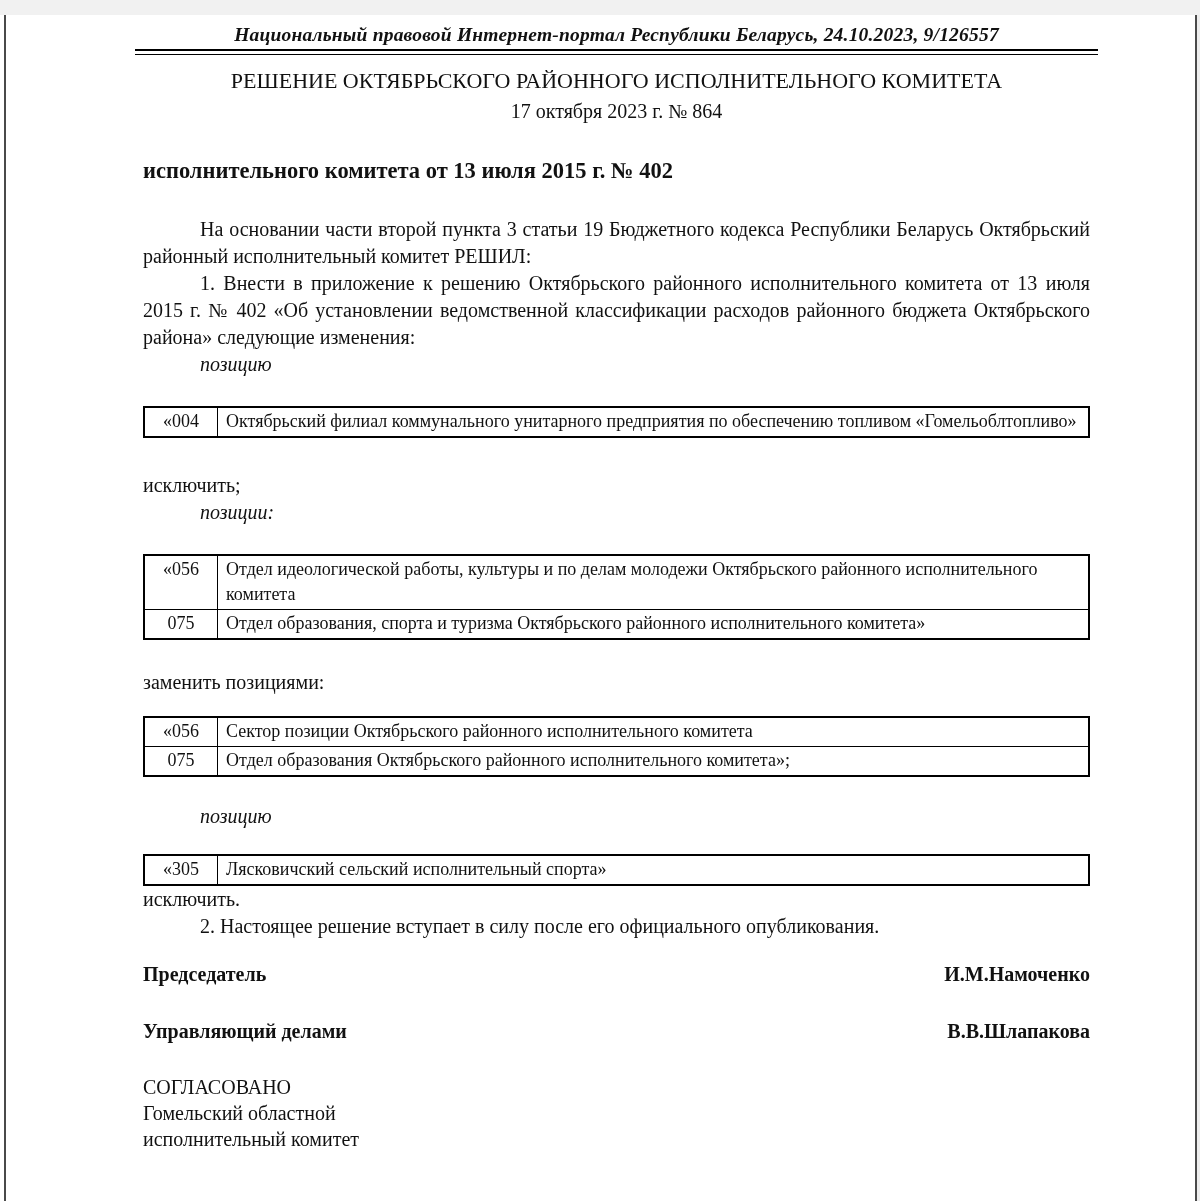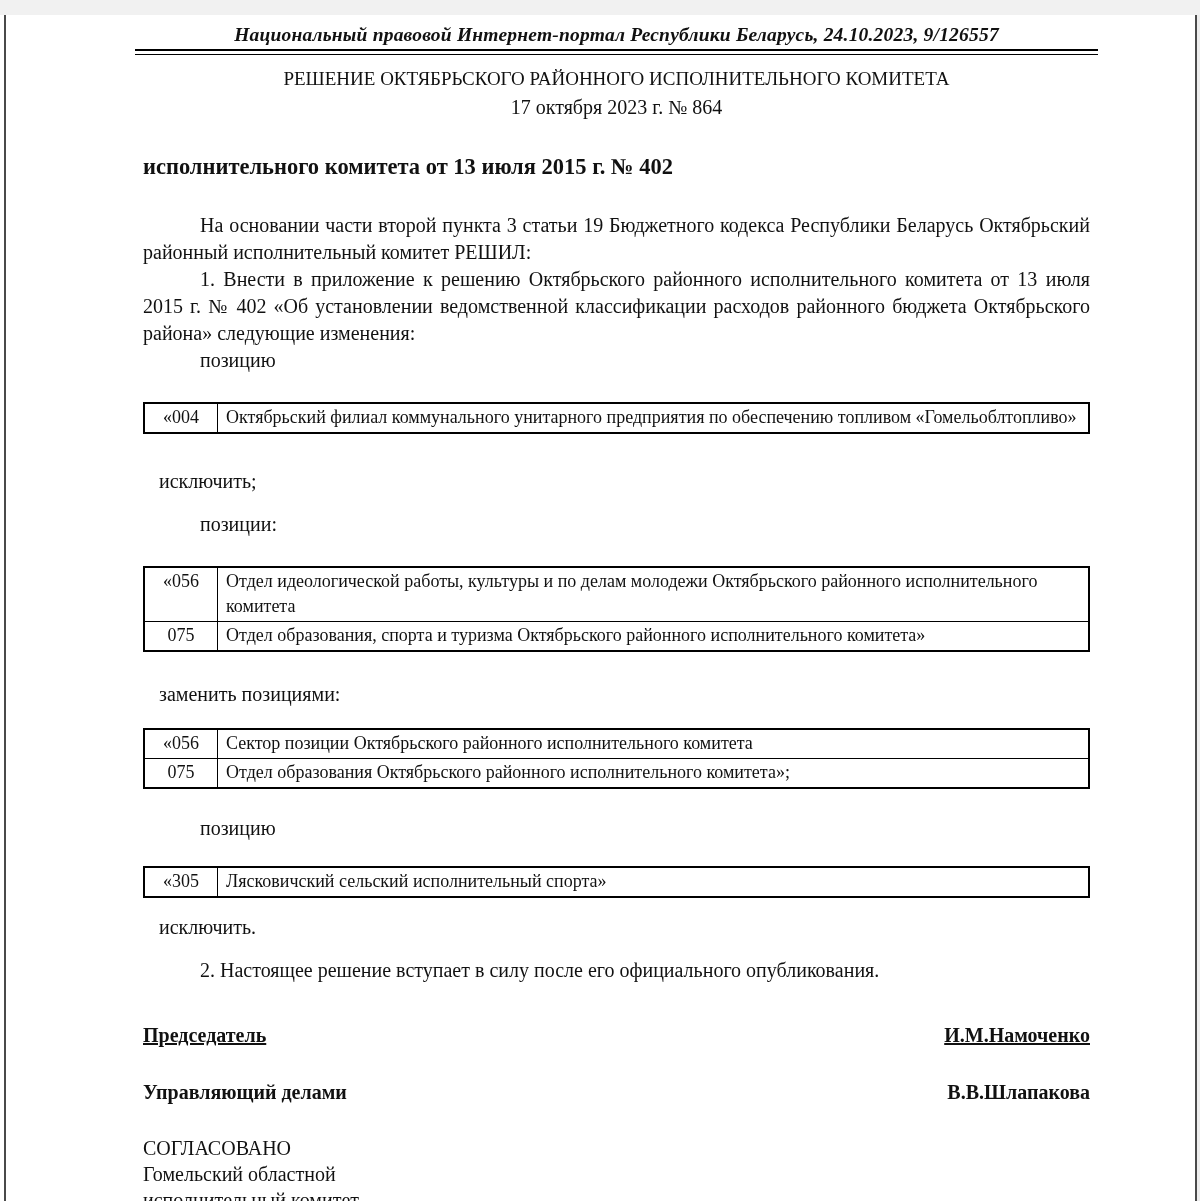--- a/index.html
+++ b/index.html
@@ -41,21 +41,21 @@
   }
   .masthead-rule{
     margin:3px -8px 0 -8px;
     height:3px;
     border-top:2px solid #000;
     border-bottom:1px solid #000;
   }
   .doc-type{
     margin-top:13px;
     text-align:center;
-    font-size:19px;
+    font-size:22px;
     white-space:nowrap;
   }
   .date-line{
     margin-top:6px;
     text-align:center;
     font-size:20px;
   }
   .title{
     margin-top:33px;
     font-weight:bold;
@@ -65,22 +65,22 @@
   .body-text{
     margin-top:31px;
     font-size:20px;
     line-height:27px;
   }
   .para{
     text-align:justify;
     text-indent:57px;
     margin:0;
   }
-  .label-line{margin:16px;}
-  .label-indent{margin:0;text-indent:57px;}
+  .label-line{margin:0;}
+  .label-indent{margin:0;text-indent:57px;font-style:italic;}
   table.pos{
     border-collapse:collapse;
     width:947px;
     table-layout:fixed;
   }
   table.pos td{
     border:1px solid #000;
     font-size:18px;
     line-height:25px;
     padding:1px 8px 2px 8px;
@@ -92,21 +92,21 @@
   .gap-after-t1{margin-top:34px;}
   .t2{margin-top:28px;}
   .gap-after-t2{margin-top:29px;}
   .t3{margin-top:20px;}
   .gap-after-t3{margin-top:26px;}
   .t4{margin-top:24px;}
   .sig-row{
     display:flex;justify-content:space-between;
     font-weight:bold;font-size:20px;
   }
-  .sig1{margin-top:40px;text-decoration:underline;}
+  .sig1{margin-top:23px;}
   .sig2{margin-top:34px;}
   .approval{
     margin-top:31px;
     font-size:20px;line-height:26px;
   }
 </style>
 </head>
 <body>
 
 <div class="top-strip"></div>

